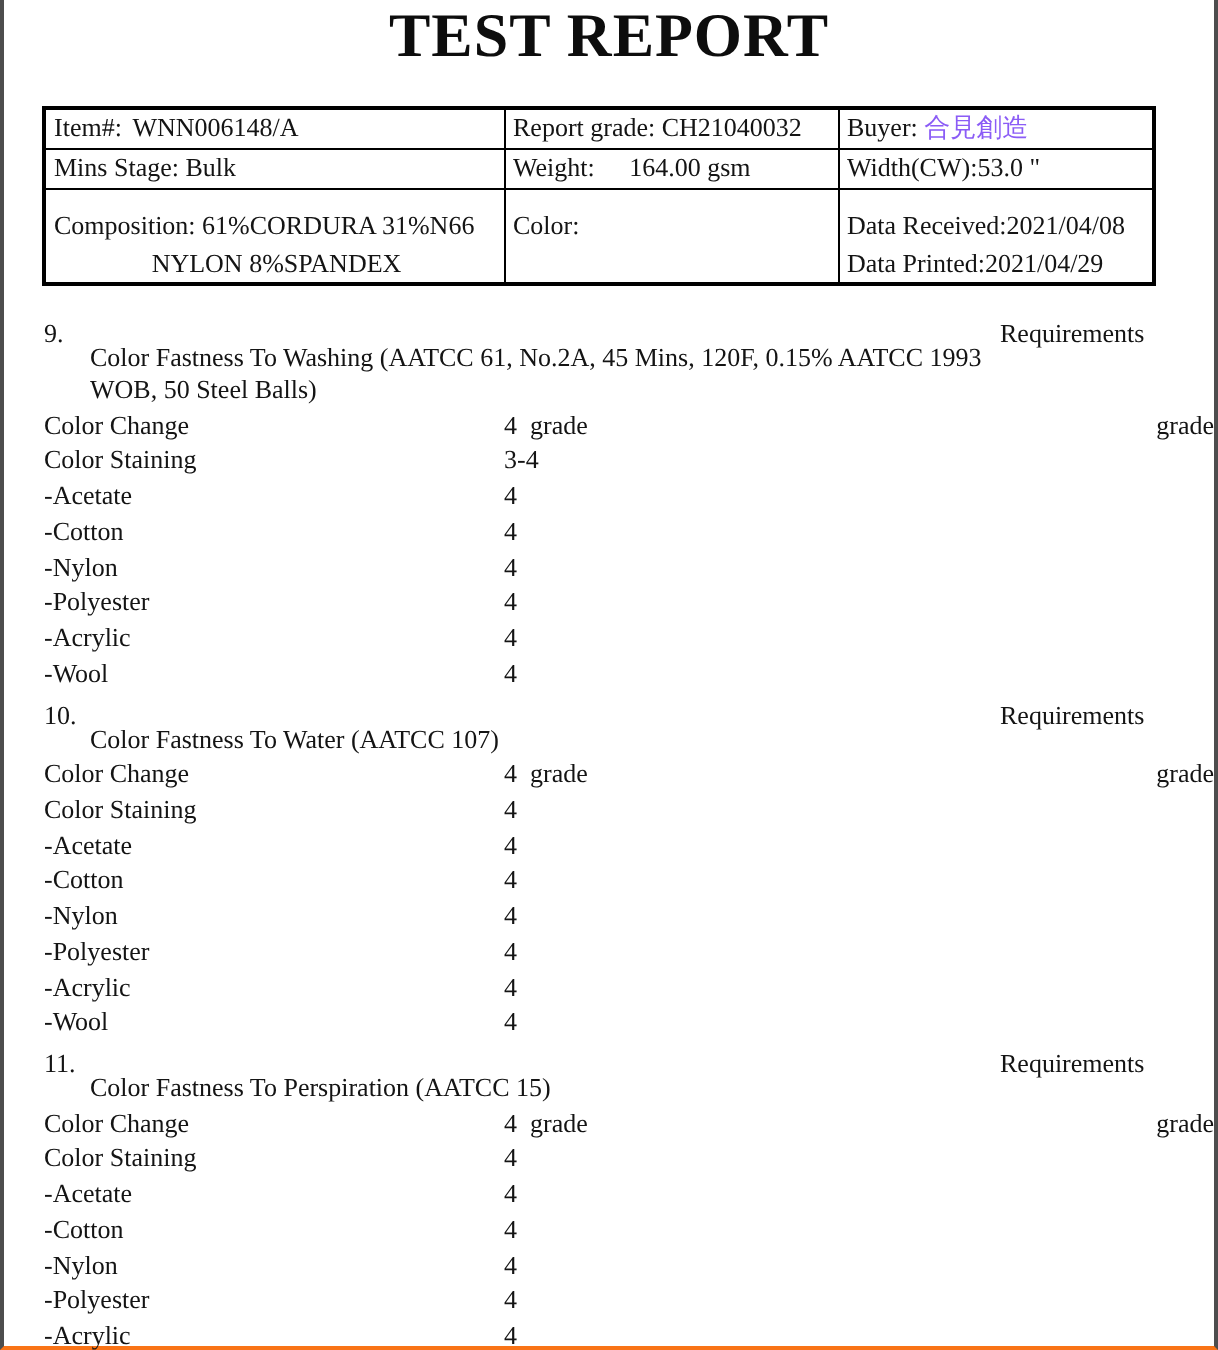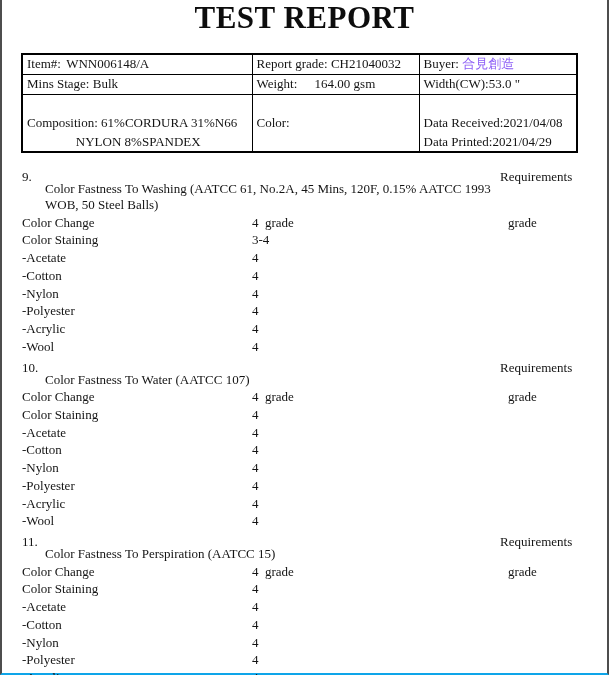--- a/index.html
+++ b/index.html
@@ -8,21 +8,21 @@
     width: 609px; height: 675px;
     font-family: "Liberation Serif", "DejaVu Serif", serif;
     color: #141414;
     overflow: hidden;
   }
   .page {
     width: 609px; height: 675px;
     background: #ffffff;
     border-left: 2px solid #4d4d4d;
     border-right: 2px solid #4d4d4d;
-    border-bottom: 2px solid #0ea5e9;
+    border-bottom: 2px solid #f97316;
     position: relative;
   }
   .title {
     text-align: center;
     font-size: 31px;
     font-weight: 700;
     line-height: 36px;
     letter-spacing: 0.5px;
     color: #0d0d0d;
   }
@@ -39,21 +39,21 @@
     border: 1px solid #000;
     padding: 0 2px 0 4px;
     height: 20px;
     vertical-align: middle;
     overflow: hidden;
     white-space: nowrap;
   }
   .info-table tr.row3 td {
     height: 43px;
     vertical-align: top;
-    padding-top: 18px;
+    padding-top: 8px;
     line-height: 19px;
     white-space: normal;
   }
   .gap-sm { margin-left: 2px; }
   .gap-lg { margin-left: 14px; }
   .buyer-value { color: #8b5cf6; }
   .comp-line2 { text-align: center; }
   
   .sections { margin-top: 6px; font-size: 13px; }
   .section { margin-top: 4px; }
@@ -66,21 +66,21 @@
   }
   .sec-title { white-space: pre-line; margin-top: 12px; }
   .sec-req { white-space: nowrap; }
   .test-row {
     display: grid;
     grid-template-columns: 230px 248px 1fr;
     padding-left: 20px;
     line-height: 17.75px;
   }
   .row-value { white-space: pre; }
-  .row-req { padding-left: 8px; white-space: pre; }
+  .row-req { padding-left: 8px; white-space: pre; text-align: right; }
 </style>
 </head>
 <body>
 
 <div class="page">
 
   <h1 class="title">TEST REPORT</h1>
 
   <table class="info-table">
     <colgroup>

